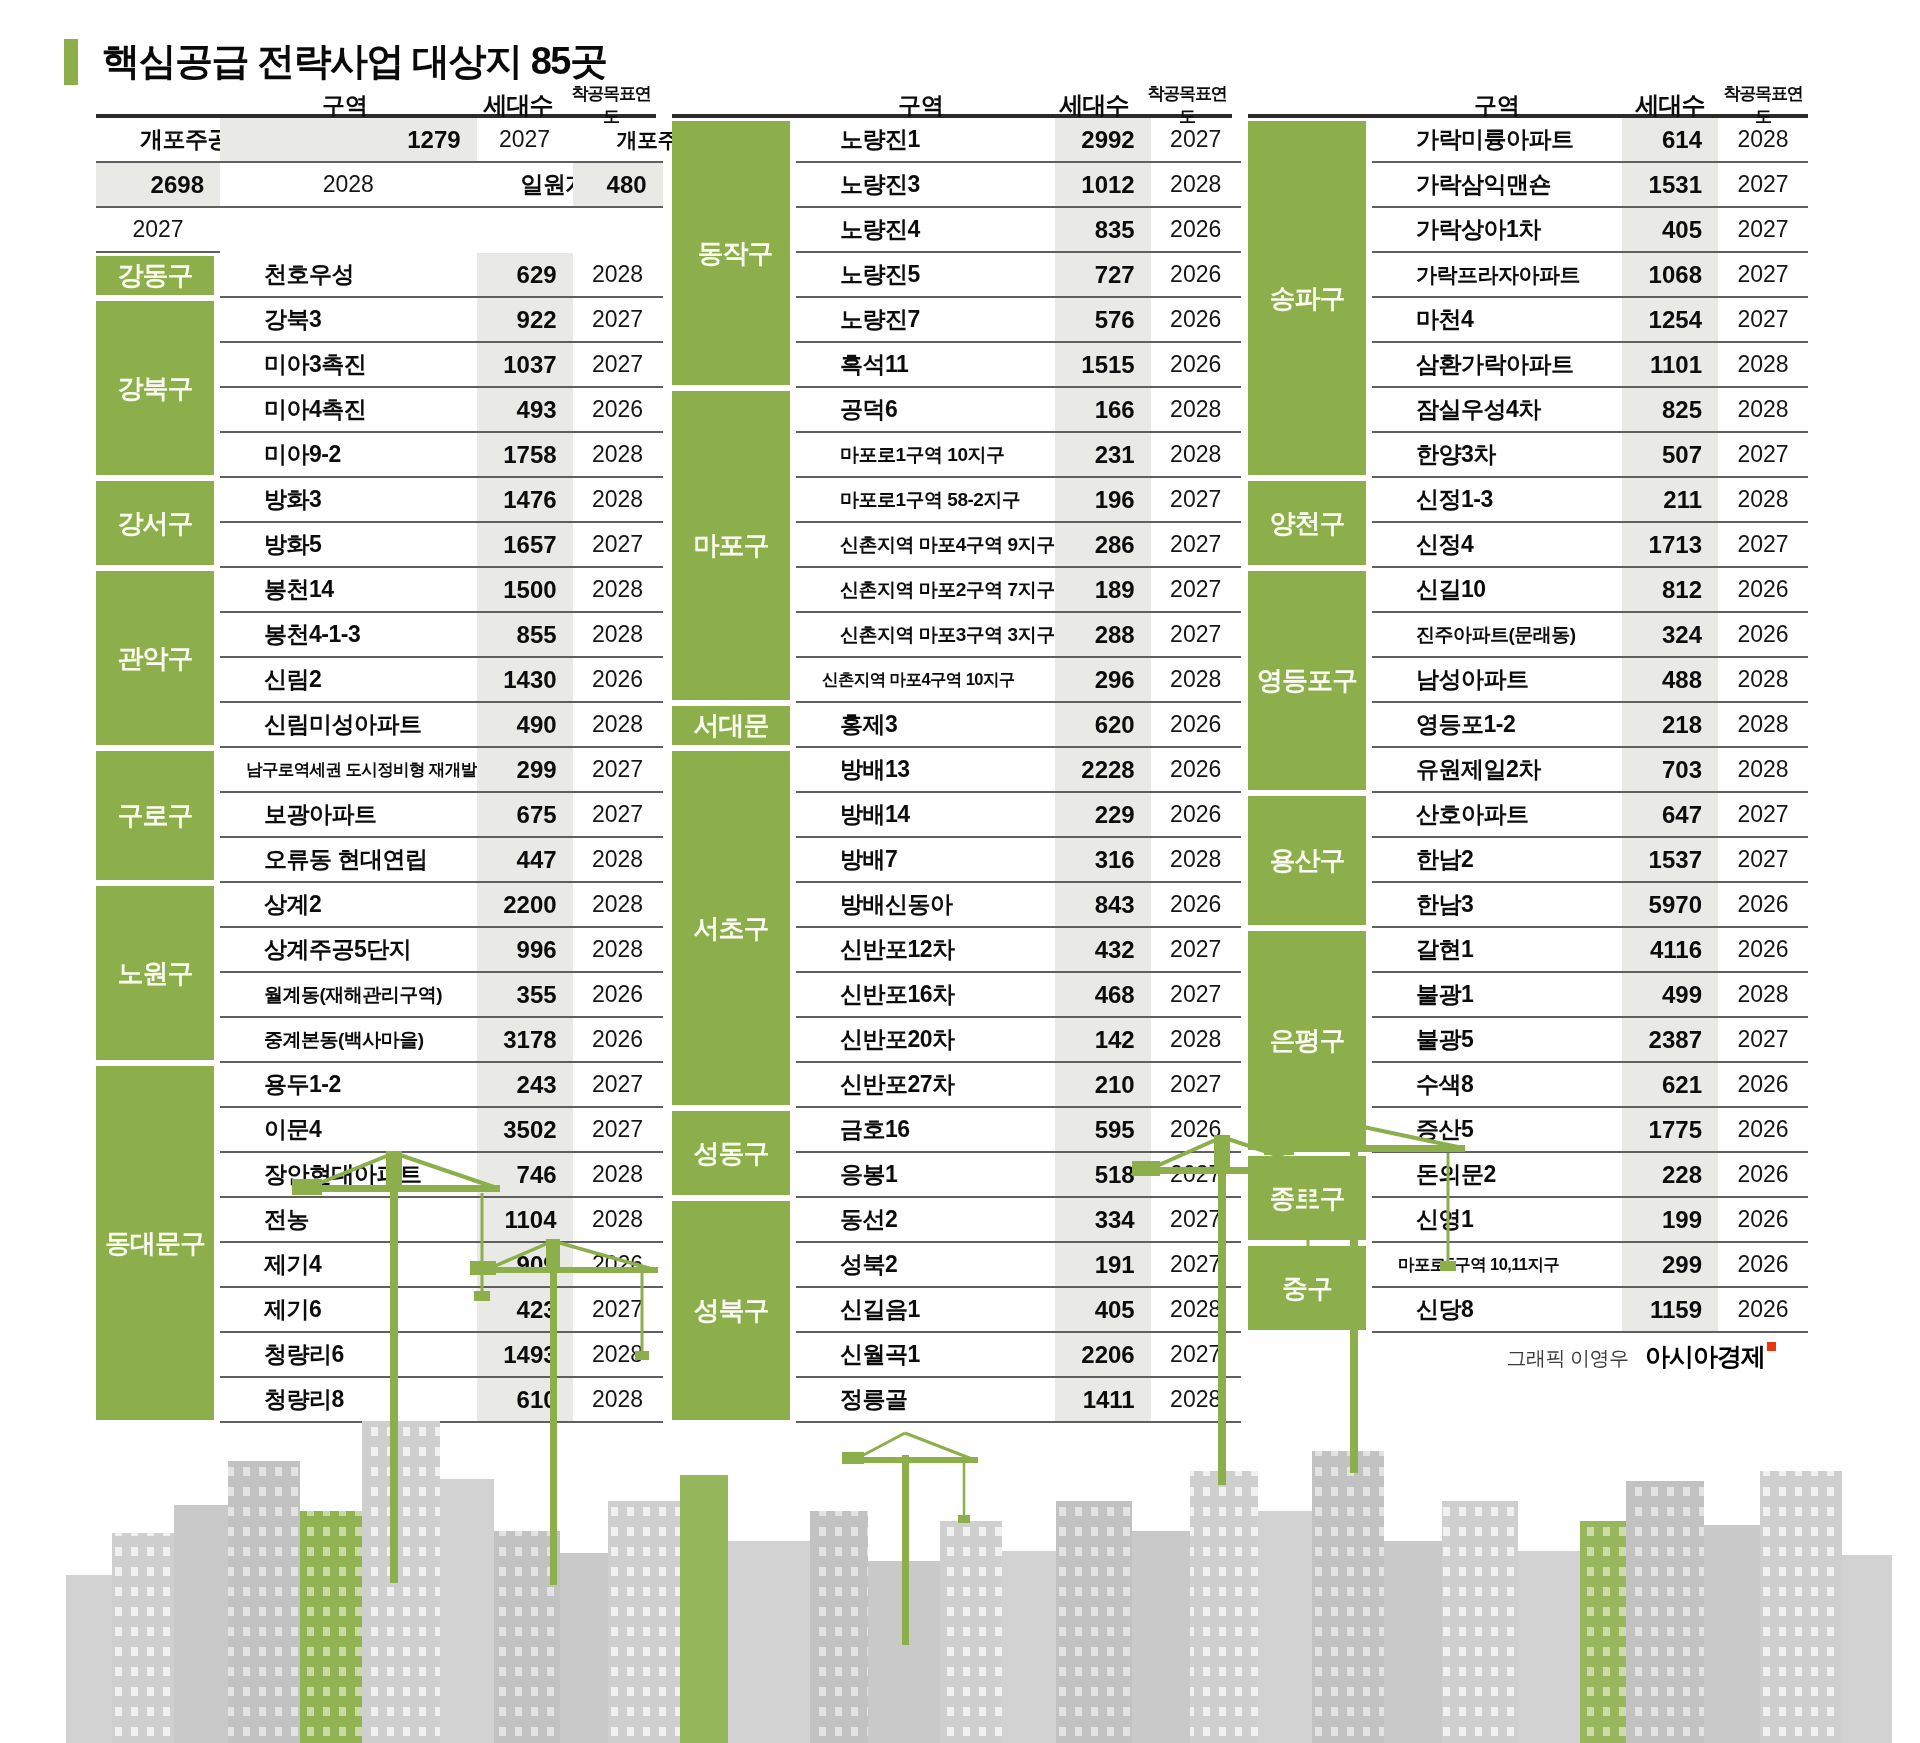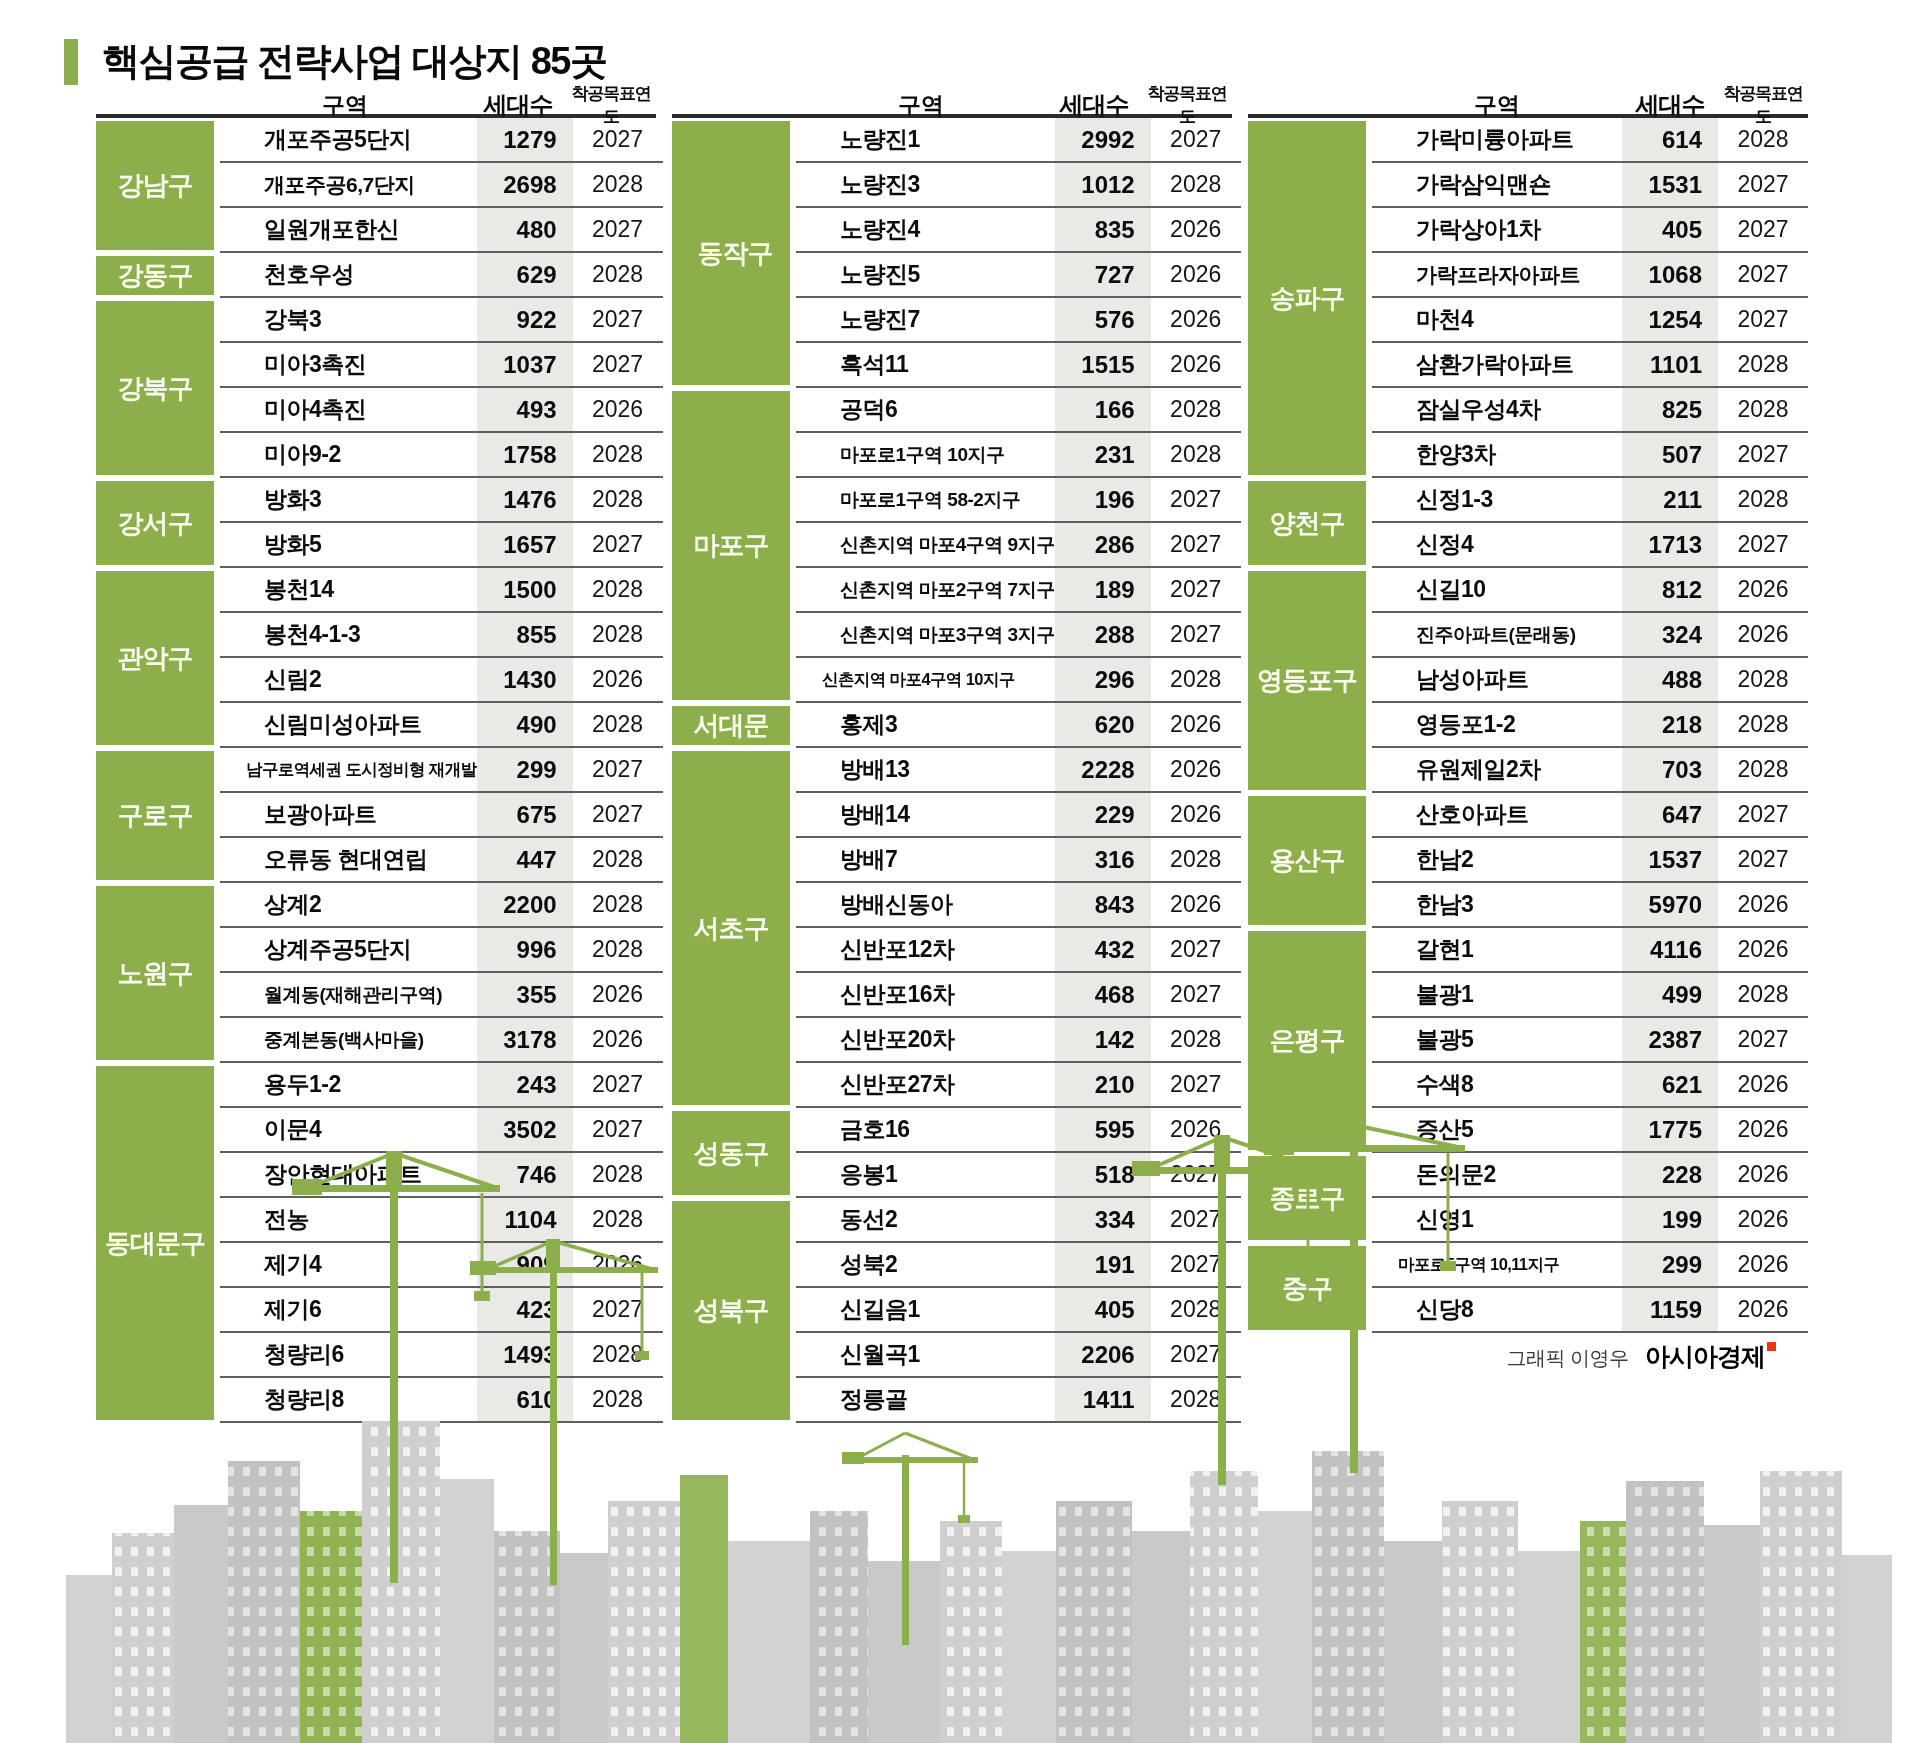--- a/index.html
+++ b/index.html
@@ -57,21 +57,20 @@
   </div>
 
   <div class="tables">
     <div class="table-col">
       <div class="table-head">
         <div class="h-region">구역</div>
         <div class="h-households">세대수</div>
         <div class="h-year">착공목표연도</div>
       </div>
       <div class="table-body">
-          <div class="group-label" style="grid-row: span 3;">강남구</div>
           <div class="cell name">개포주공5단지</div>
           <div class="cell households">1279</div>
           <div class="cell year">2027</div>
           <div class="cell name m">개포주공6,7단지</div>
           <div class="cell households">2698</div>
           <div class="cell year">2028</div>
           <div class="cell name">일원개포한신</div>
           <div class="cell households">480</div>
           <div class="cell year">2027</div>
           <div class="group-label" style="grid-row: span 1;">강동구</div>

